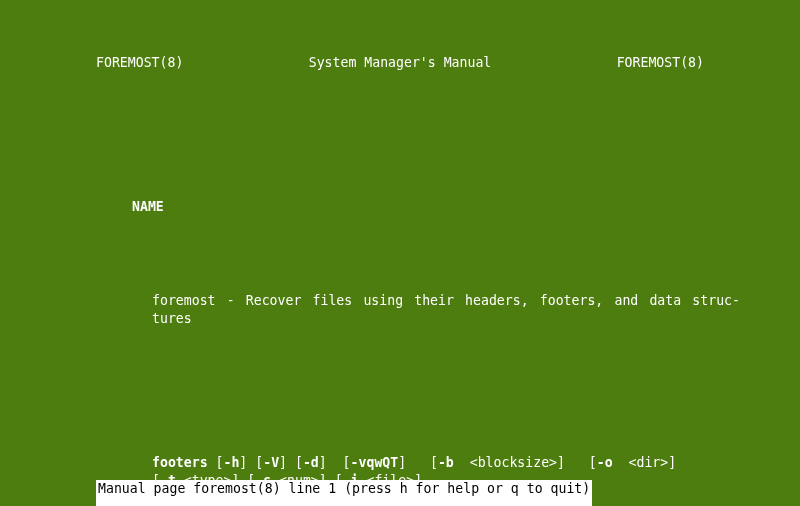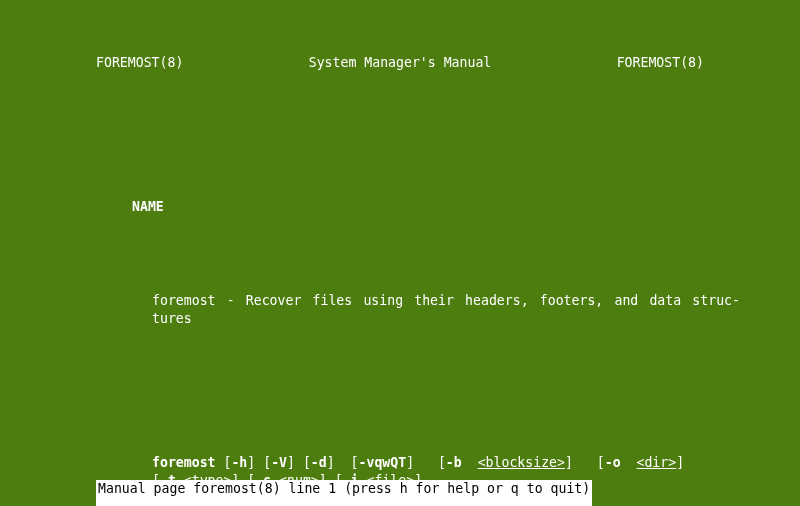--- a/index.html
+++ b/index.html
@@ -6,21 +6,21 @@
   .screen{width:800px;height:506px;overflow:hidden;position:relative;background:#4d7c0f;}
   .content{padding:0 0 0 0;white-space:pre;}
   .header{display:flex;padding:0 96px 0 96px;}
   .header .l{flex:0 0 auto;}
   .header .c{flex:1 1 auto;text-align:center;}
   .header .r{flex:0 0 auto;}
   .sec{padding-left:96px;font-weight:bold;margin-left:36px;}
   .para{padding-left:152px;padding-right:60px;white-space:normal;text-align:justify;margin-top:40px;}
   .syn{padding-left:152px;padding-right:88px;white-space:normal;}
   .b{font-weight:bold;}
-  .u{text-decoration:underline;}
+  .u{}
   .blank{height:18px;}
   .status{position:absolute;left:96px;bottom:0;background:#fff;color:#000;padding:0 2px;height:26px;line-height:18px;}
 </style>
 </head>
 <body>
 
 <div class="screen">
   <div class="content">
 
     <div class="header">
@@ -30,21 +30,21 @@
     </div>
 
     <div class="blank"></div>
 
     <div class="sec">NAME</div>
     <div class="para">foremost - Recover files using their headers, footers, and data struc‐ tures</div>
 
     <div class="blank"></div>
 
     <div class="syn">
-      <span class="b">foremost</span>
+      <span class="b">footers</span>
       [<span class="b">-h</span>]
       [<span class="b">-V</span>]
       [<span class="b">-d</span>]&nbsp;
       [<span class="b">-vqwQT</span>]&nbsp;&nbsp;
       [<span class="b">-b</span>&nbsp;
       <span class="u">&lt;blocksize&gt;</span>]&nbsp;&nbsp;
       [<span class="b">-o</span>&nbsp;
       <span class="u">&lt;dir&gt;</span>]&nbsp;&nbsp;
       [<span class="b">-t</span>
       <span class="u">&lt;type&gt;</span>]

